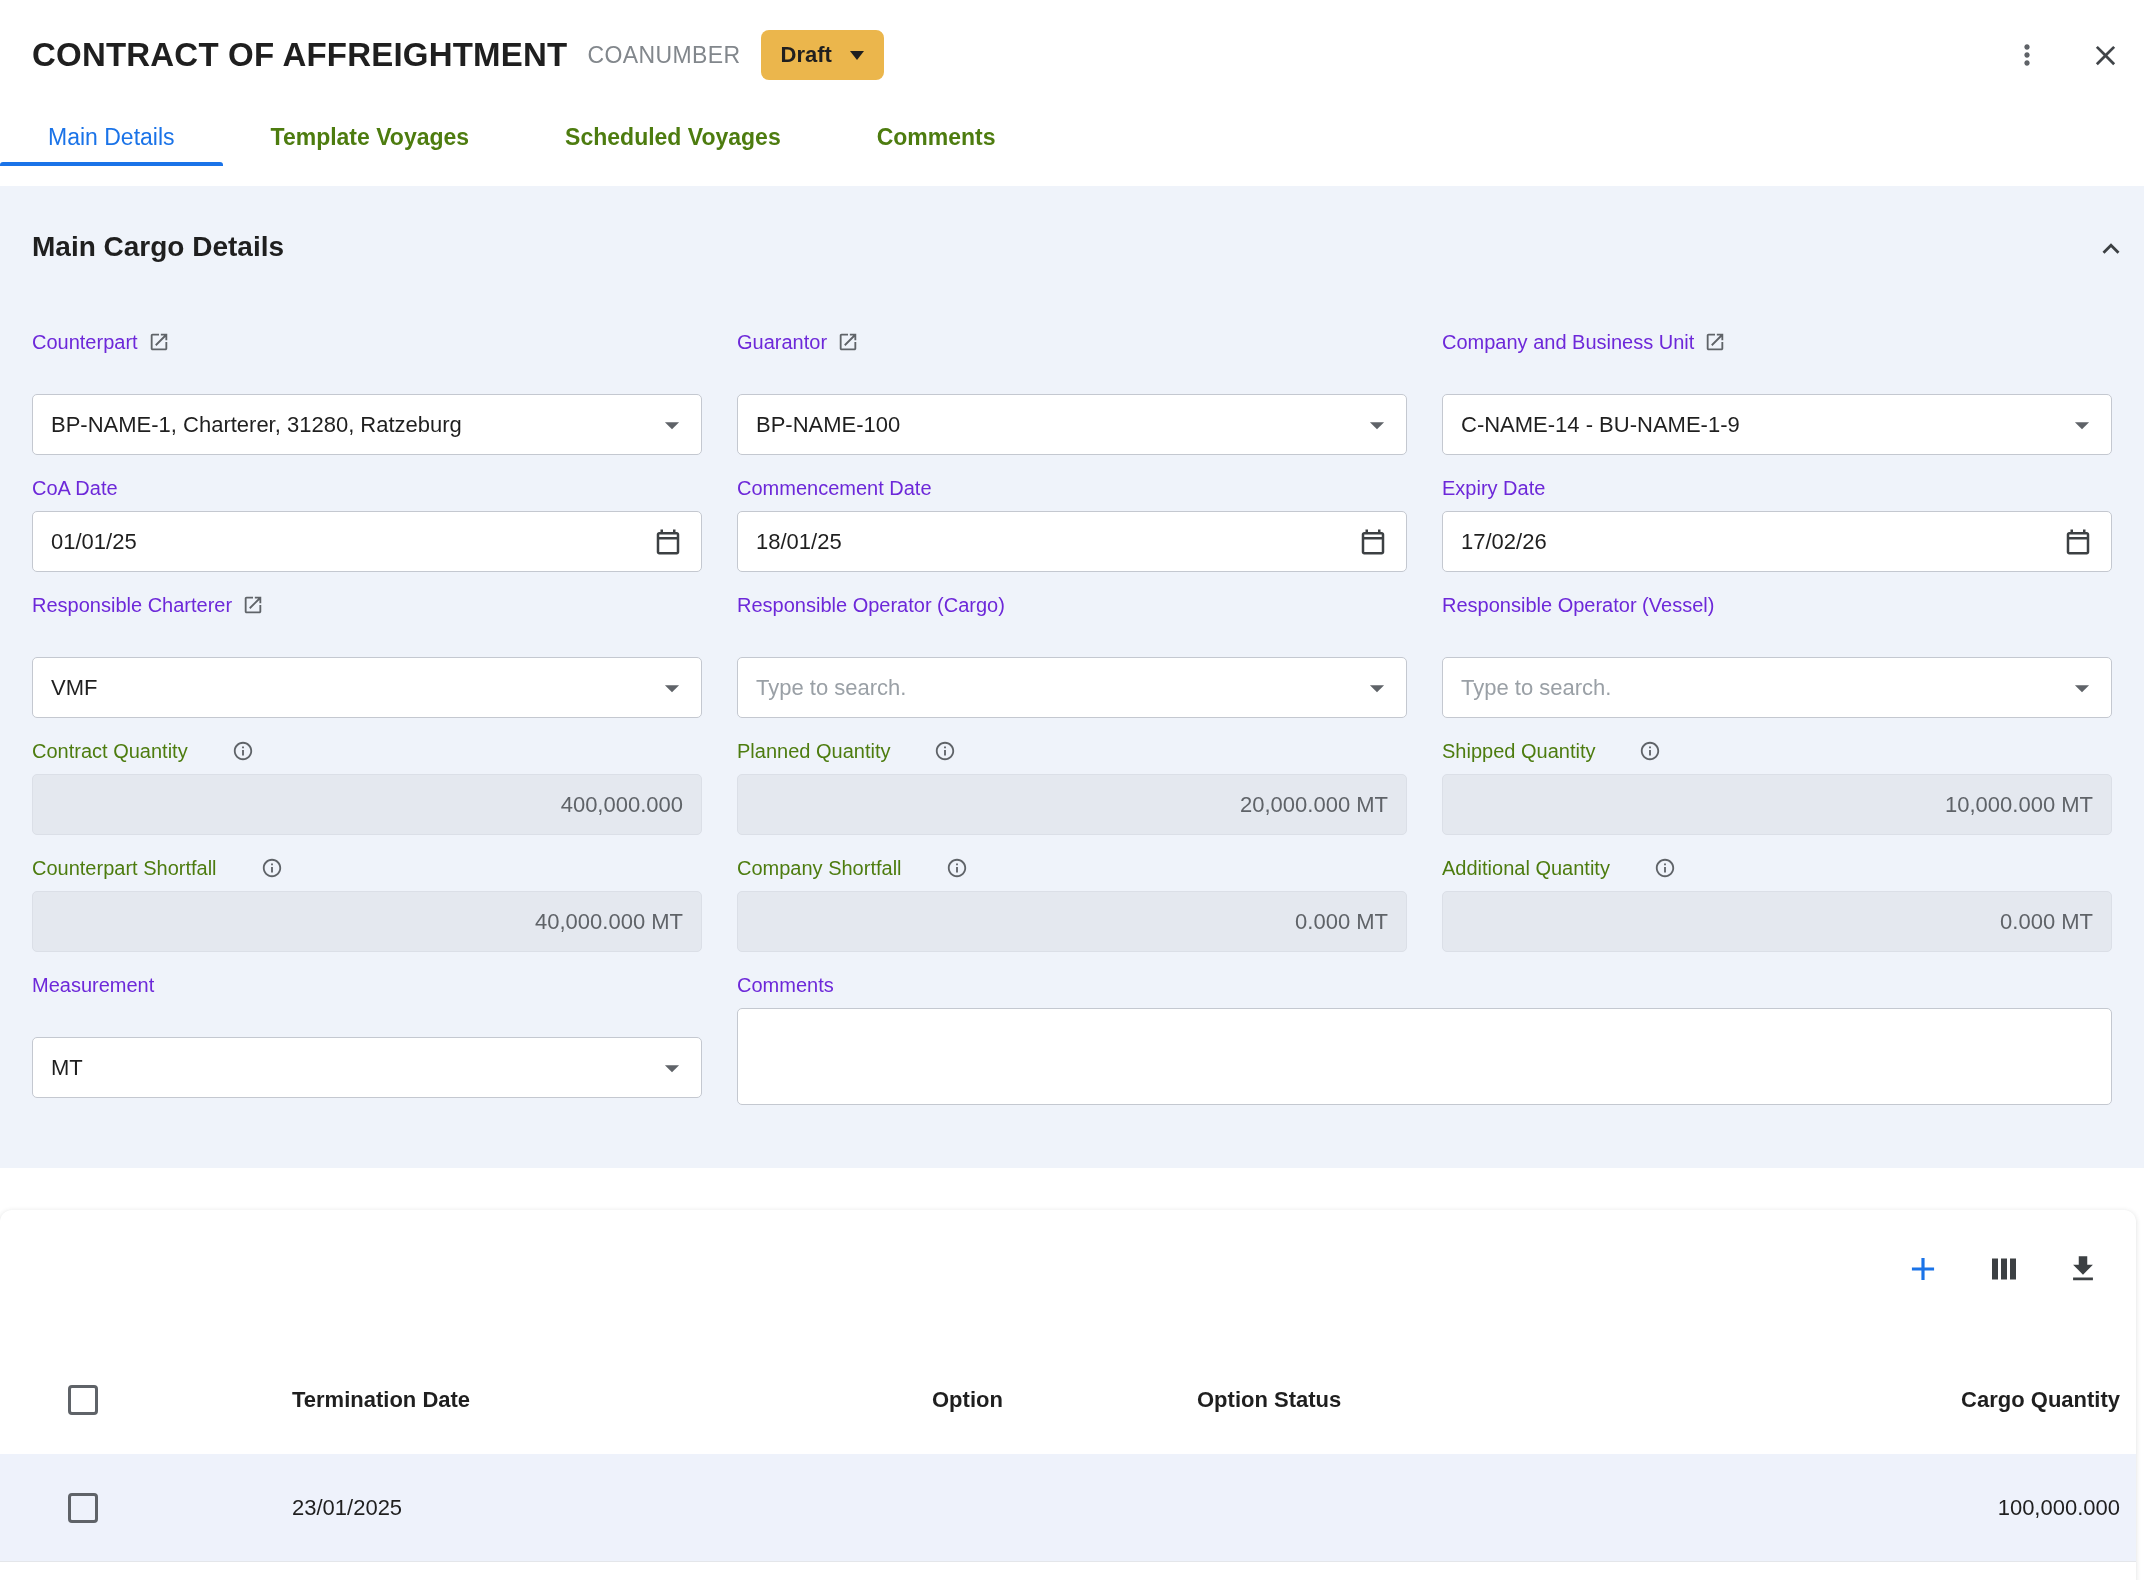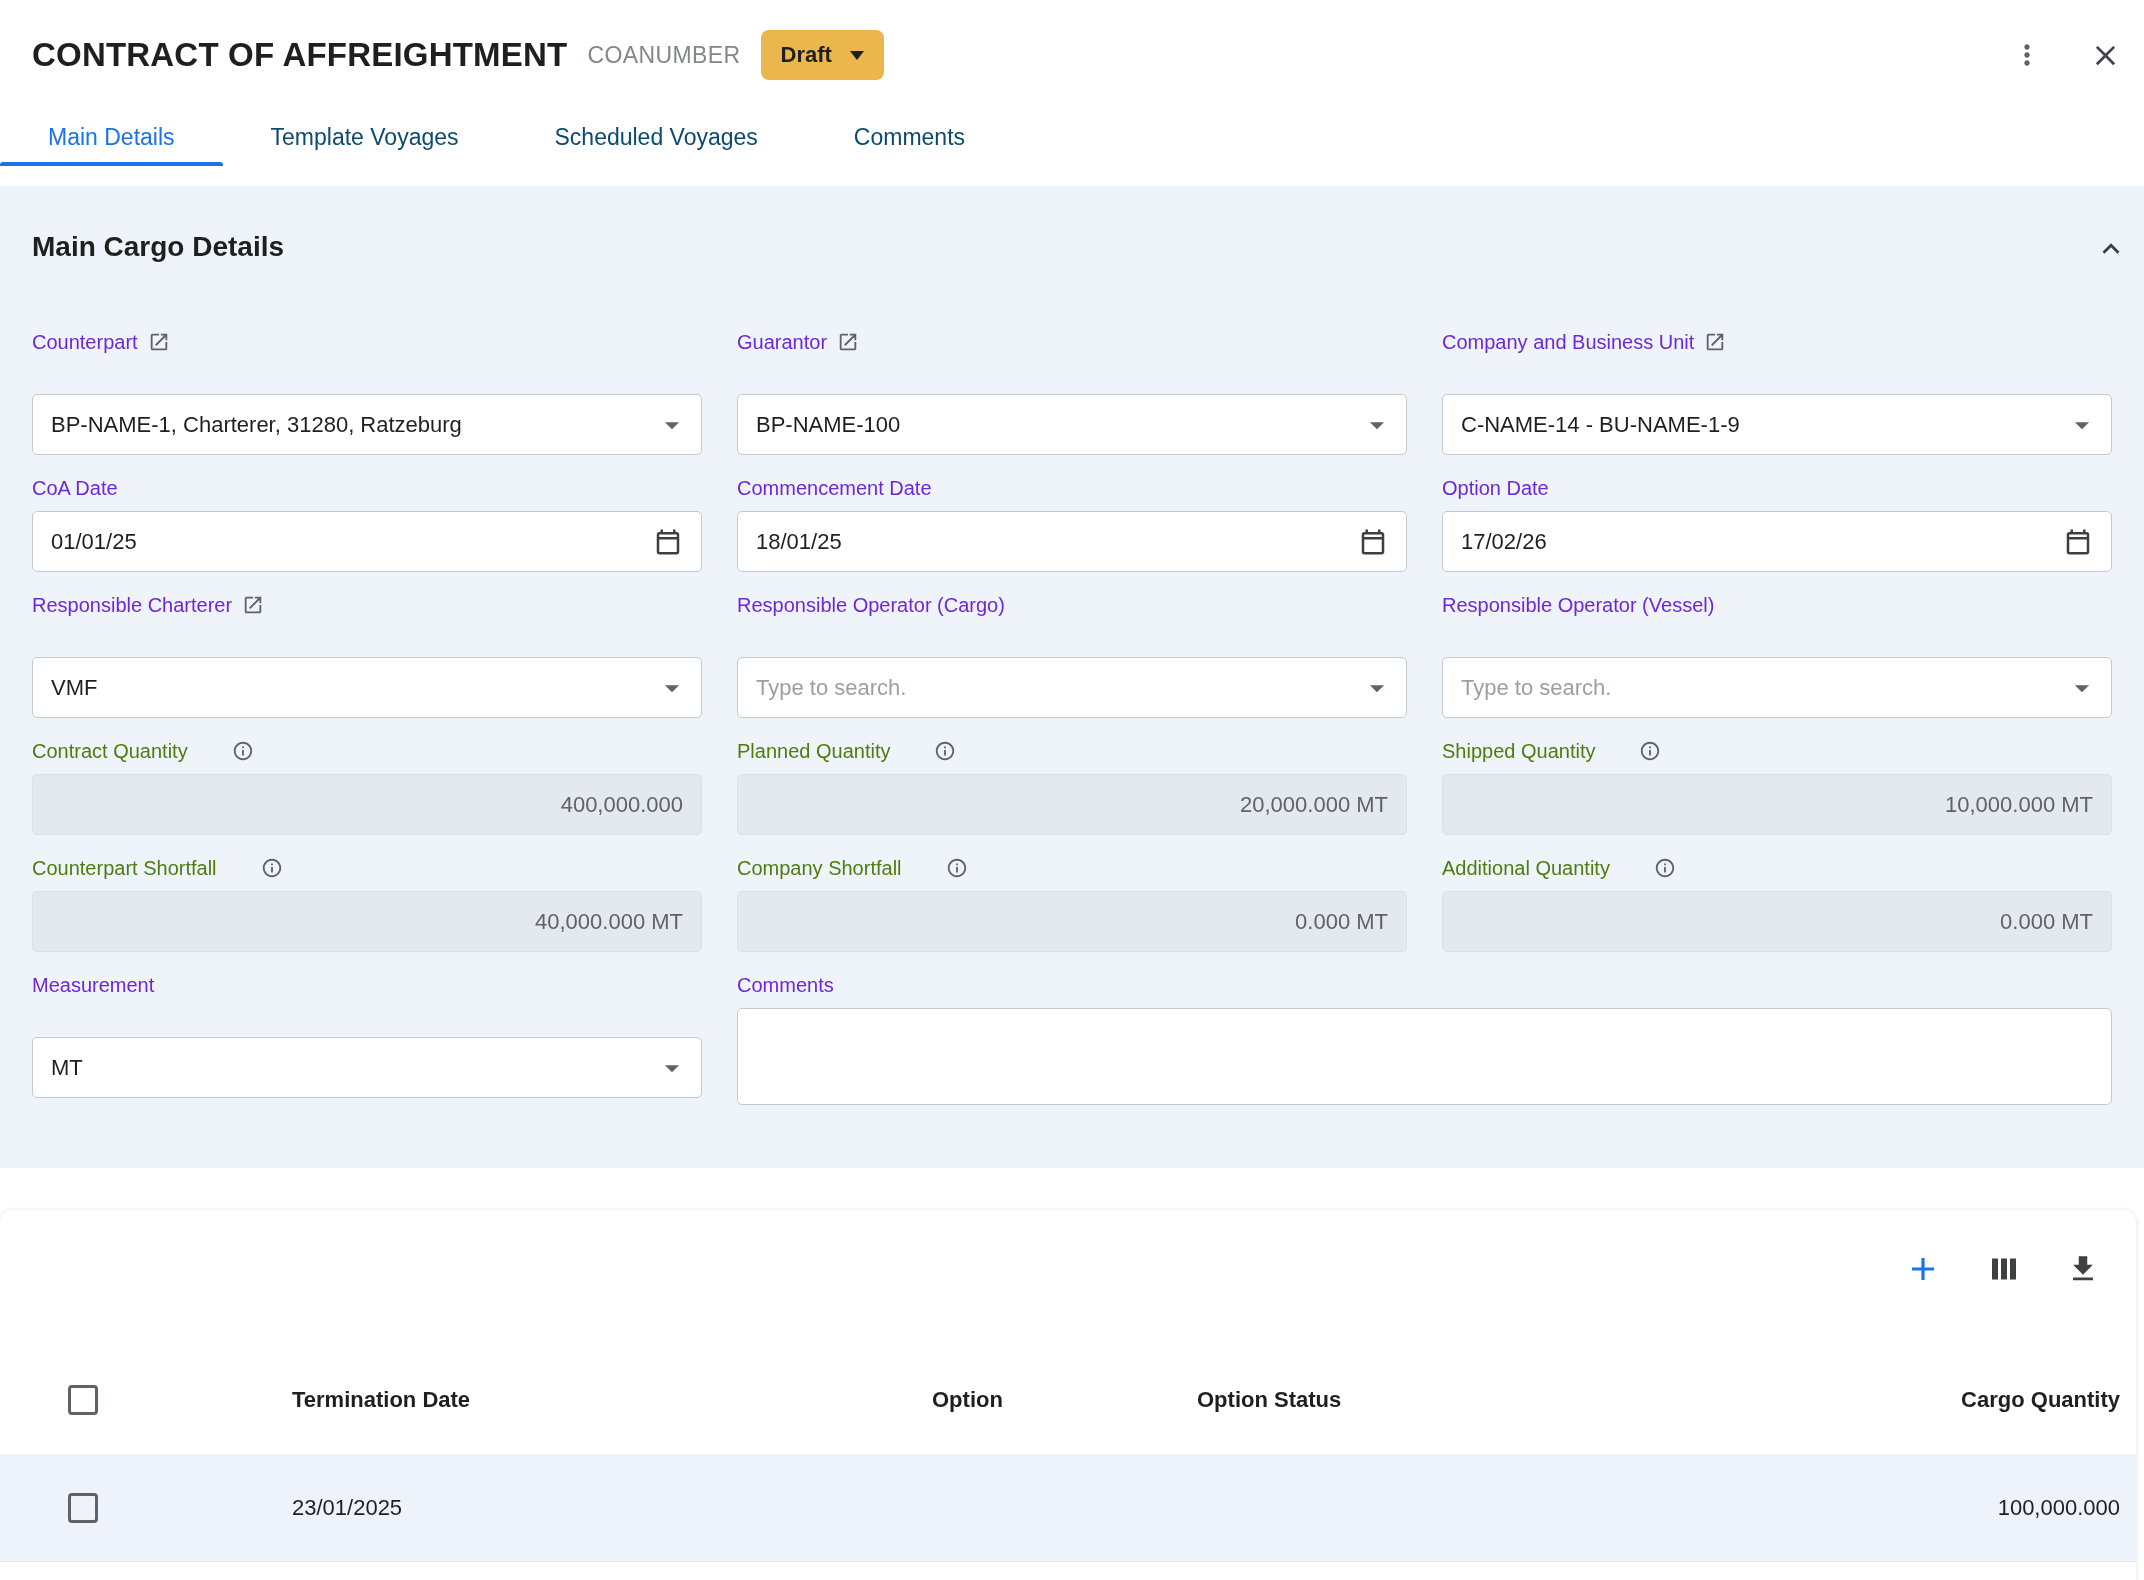--- a/index.html
+++ b/index.html
@@ -20,21 +20,21 @@
     font-size:22px; font-weight:700; color:#1f1f1f; cursor:pointer;
   }
   .status-badge .caret { width:0; height:0; border-left:7px solid transparent; border-right:7px solid transparent; border-top:9px solid #1f1f1f; }
   .header-icons { margin-left:auto; display:flex; align-items:center; gap:46px; }
   .icon-btn { display:flex; align-items:center; justify-content:center; cursor:pointer; background:none; border:none; }
   .icon-btn svg { display:block; }
 
   
   .tabs { display:flex; margin-top:28px; }
   .tab { position:relative; padding:0 48px; height:58px; display:flex; align-items:center;
-         font-size:23px; color:#0c4a6e; cursor:pointer; white-space:nowrap; }
+         font-size:23px; color:#4d7c0f; cursor:pointer; white-space:nowrap;font-weight:bold; }
   .tab.active { color:var(--accent,#1a73e8); font-weight:500; }
   .tab.active::after { content:""; position:absolute; left:0; right:0; bottom:0; height:4px;
                        background:var(--accent,#1a73e8); border-radius:3px 3px 0 0; }
 
   
   .panel { position:relative; margin-top:20px; background:var(--panel-bg,#eff3fa); padding:45px 32px 39px; }
   .panel-title { font-size:28px; font-weight:700; margin-bottom:66px; color:#1f1f1f; }
   .collapse-btn { position:absolute; top:46px; right:16px; }
   .grid3 { display:grid; grid-template-columns:repeat(3, 1fr); column-gap:35px; }
   .field { margin-bottom:20px; }
@@ -205,21 +205,21 @@
         <span class="trailing">
             <svg width="30" height="30" viewBox="0 0 24 24">
               <path fill="#3c4043" d="M19 4h-1V2h-2v2H8V2H6v2H5c-1.1 0-2 .9-2 2v14c0 1.1.9 2 2 2h14c1.1 0 2-.9 2-2V6c0-1.1-.9-2-2-2zm0 16H5V10h14v10zm0-12H5V6h14v2z"></path>
             </svg>
           </span>
       </div>
     </div>
 
     <div class="field">
       <div class="label">
-        <span>Option Date</span>
+        <span>Expiry Date</span>
       </div>
       <div class="control">
         <span class="value">17/02/26</span>
         <span class="trailing">
             <svg width="30" height="30" viewBox="0 0 24 24">
               <path fill="#3c4043" d="M19 4h-1V2h-2v2H8V2H6v2H5c-1.1 0-2 .9-2 2v14c0 1.1.9 2 2 2h14c1.1 0 2-.9 2-2V6c0-1.1-.9-2-2-2zm0 16H5V10h14v10zm0-12H5V6h14v2z"></path>
             </svg>
           </span>
       </div>
     </div>

